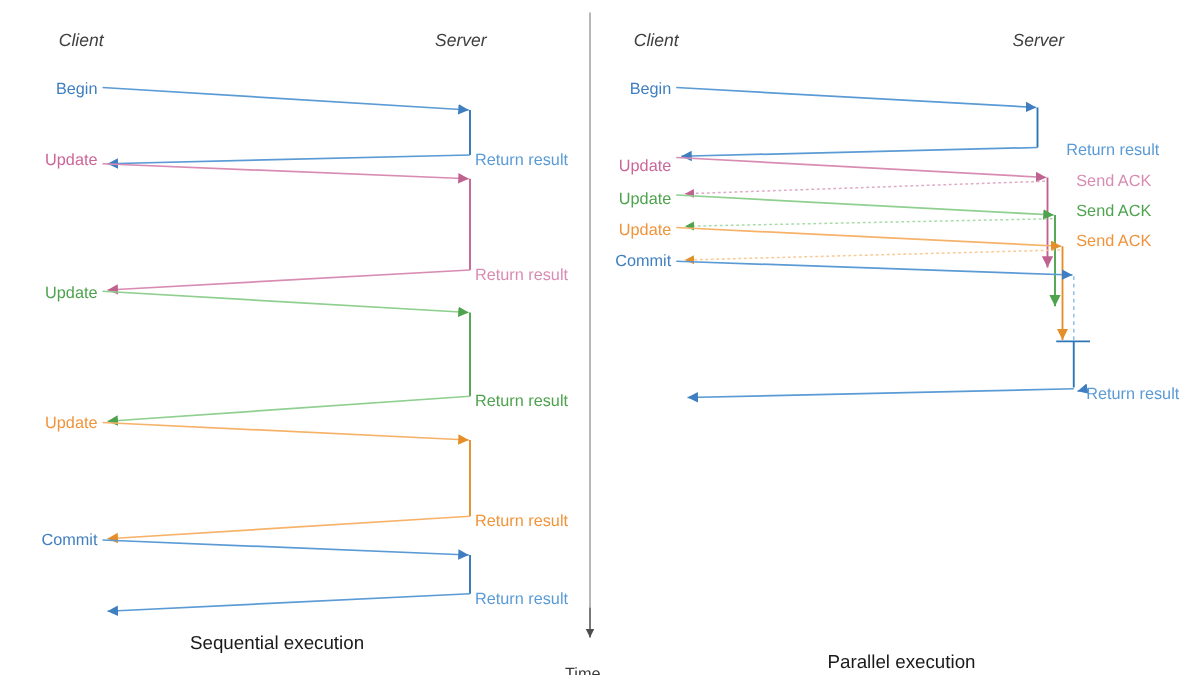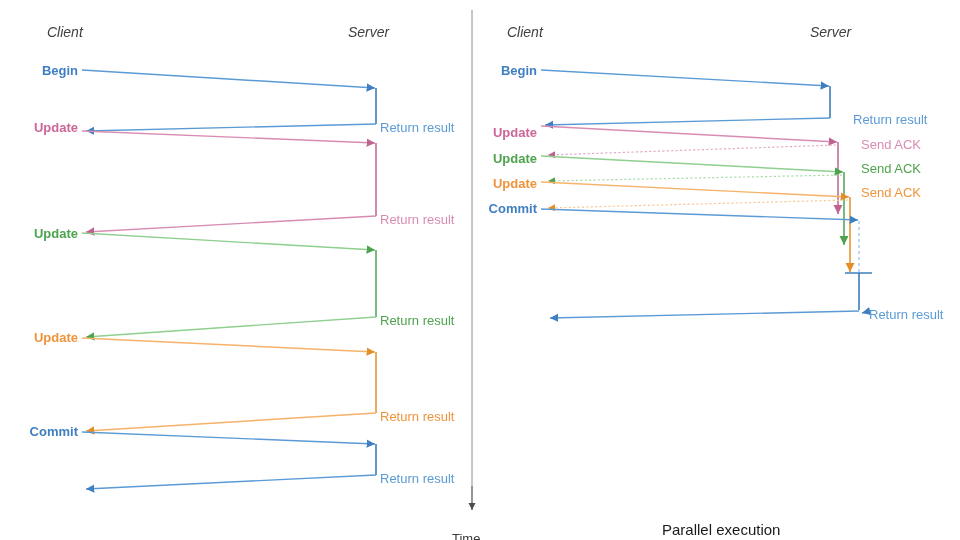--- a/index.html
+++ b/index.html
@@ -3,21 +3,21 @@
 <meta charset="utf-8">
 <style>
   html,body{margin:0;padding:0;background:#ffffff;}
   body{width:960px;height:540px;overflow:hidden;font-family:"Liberation Sans",sans-serif;}
   #stage{position:relative;width:960px;height:388px;background:#fff;}
   svg#diagram{position:absolute;left:0;top:0;width:960px;height:540px;}
   .lbl{position:absolute;font-family:"Liberation Sans",sans-serif;font-size:13px;white-space:nowrap;line-height:1;}
   .actor{font-style:italic;font-size:14px;color:#404040;}
   .caption{font-size:15px;color:#1a1a1a;}
   .timelbl{font-size:13px;color:#3a3a3a;}
-  .r{text-align:right;font-weight:bold;}
+  .r{text-align:right;}
 </style>
 </head>
 <body>
 
 <div id="stage">
 
   <svg id="diagram" viewBox="0 0 960 540">
     <defs>
       <marker id="ah-blue" markerWidth="7" markerHeight="7" refX="6" refY="3" orient="auto">
         <path d="M0,0 L6,3 L0,6 z" fill="#3f7fc1"></path>
@@ -110,20 +110,21 @@
   <div class="lbl r" style="left:0px;width:78px;top:227px;color:#4ea34e;">Update</div>
   <div class="lbl r" style="left:0px;width:78px;top:331px;color:#f0943c;">Update</div>
   <div class="lbl r" style="left:0px;width:78px;top:425px;color:#3f7fc1;">Commit</div>
 
   <div class="lbl" style="left:380px;top:121px;color:#5b9bd5;">Return result</div>
   <div class="lbl" style="left:380px;top:213px;color:#d98cb3;">Return result</div>
   <div class="lbl" style="left:380px;top:314px;color:#4ea34e;">Return result</div>
   <div class="lbl" style="left:380px;top:410px;color:#f0943c;">Return result</div>
   <div class="lbl" style="left:380px;top:472px;color:#5b9bd5;">Return result</div>
 
+  <div class="lbl caption" style="left:152px;top:507px;">Sequential execution</div>
 
   <div class="lbl actor" style="left:507px;top:25px;">Client</div>
   <div class="lbl actor" style="left:810px;top:25px;">Server</div>
 
   <div class="lbl r" style="left:460px;width:77px;top:64px;color:#3f7fc1;">Begin</div>
   <div class="lbl r" style="left:460px;width:77px;top:126px;color:#cc6699;">Update</div>
   <div class="lbl r" style="left:460px;width:77px;top:152px;color:#4ea34e;">Update</div>
   <div class="lbl r" style="left:460px;width:77px;top:177px;color:#f0943c;">Update</div>
   <div class="lbl r" style="left:460px;width:77px;top:202px;color:#3f7fc1;">Commit</div>
 

